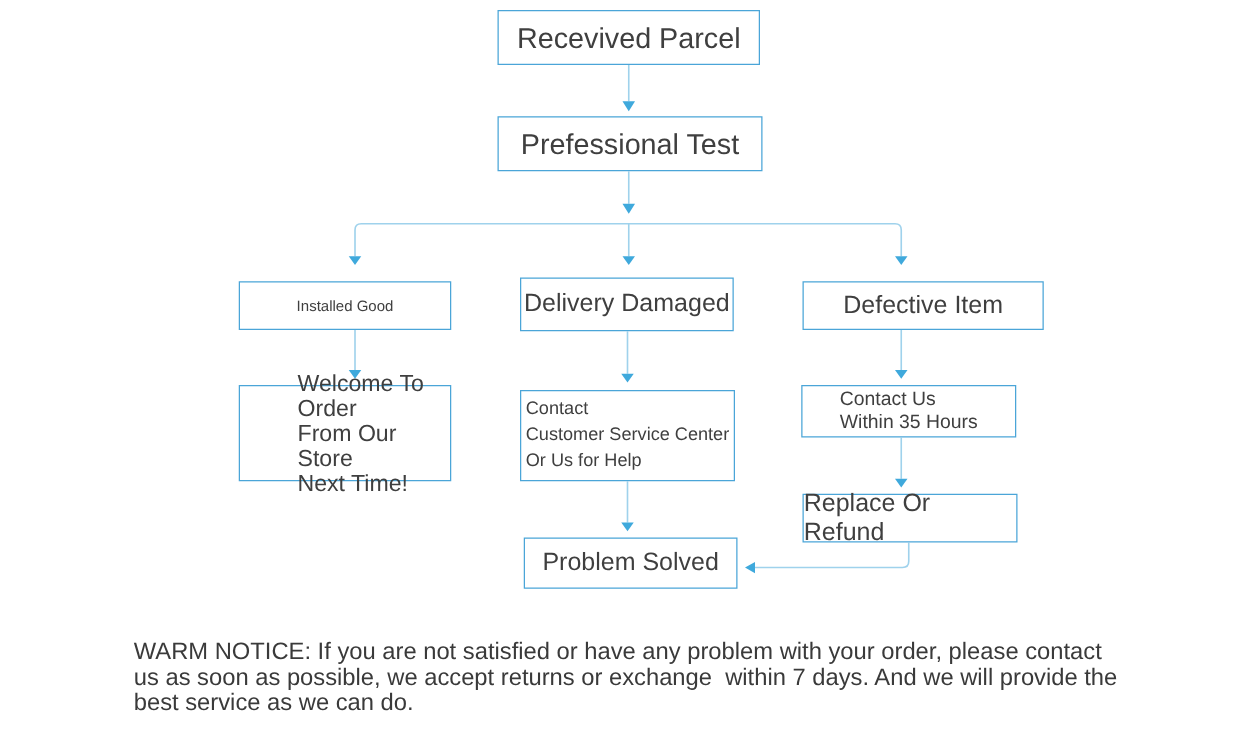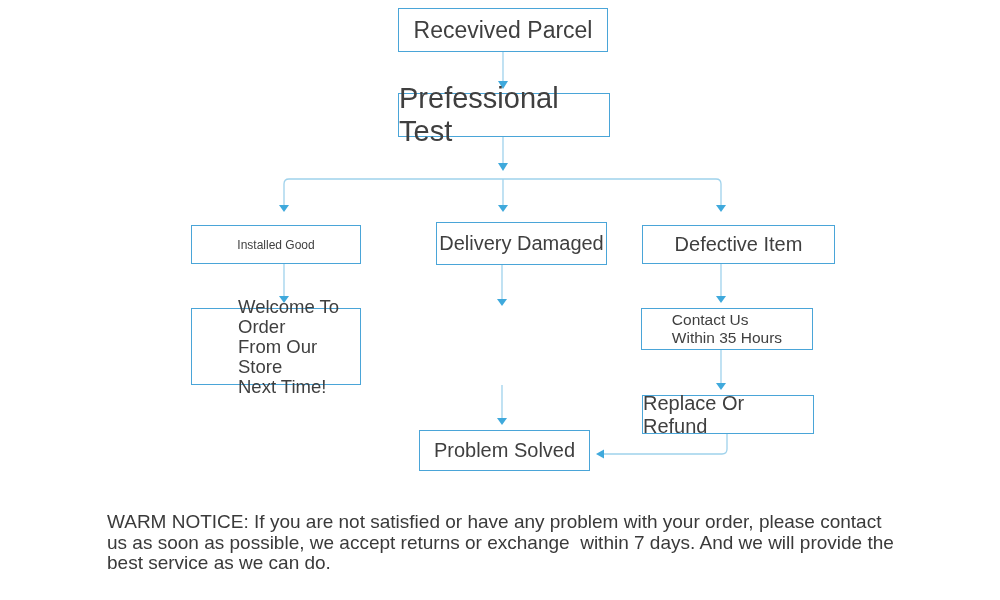--- a/index.html
+++ b/index.html
@@ -8,23 +8,23 @@
     font-family:"Liberation Sans",sans-serif;
   }
   .wires{position:absolute;left:0;top:0;width:1000px;height:600px;}
   .node{
     position:absolute;box-sizing:border-box;
     border:1px solid #4aa5d8;background:#ffffff;color:#3f3f3f;
     display:flex;align-items:center;justify-content:center;
     text-align:left;white-space:pre-line;
   }
   #node-received{left:398px;top:8px;width:210px;height:44px;font-size:23px;}
-  #node-test{left:398px;top:93px;width:212px;height:44px;font-size:29px;}
+  #node-test{left:398px;top:93px;width:212px;height:44px;font-size:23px;}
   #node-installed{left:191px;top:225px;width:170px;height:39px;font-size:12px;}
-  #node-delivery{left:416px;top:222px;width:171px;height:43px;font-size:20px;margin-left:20px;}
+  #node-delivery{left:416px;top:222px;width:171px;height:43px;font-size:20px;}
   #node-defective{left:642px;top:225px;width:193px;height:39px;font-size:20px;}
   #node-welcome{left:191px;top:308px;width:170px;height:77px;font-size:18.5px;line-height:20px;padding-left:46px;}
   #node-contact-center{left:416px;top:312px;width:172px;height:73px;font-size:14.5px;line-height:21px;}
   #node-contact24{left:641px;top:308px;width:172px;height:42px;font-size:15.5px;line-height:18px;}
   #node-replace{left:642px;top:395px;width:172px;height:39px;font-size:20px;}
   #node-solved{left:419px;top:430px;width:171px;height:41px;font-size:20px;}
   .notice{
     position:absolute;left:107px;top:512px;width:860px;
     font-size:19px;line-height:20.5px;color:#3a3a3a;white-space:pre-wrap;
   }
@@ -76,20 +76,23 @@
   <div class="node" id="node-installed">Installed Good</div>
 
   <div class="node" id="node-delivery">Delivery Damaged</div>
 
   <div class="node" id="node-defective">Defective Item</div>
 
   <div class="node" id="node-welcome">Welcome To Order
 From Our Store
 Next Time!</div>
 
+  <div class="node" id="node-contact-center">Contact
+Customer Service Center
+Or Us for Help</div>
 
   <div class="node" id="node-contact24">Contact Us
 Within 35 Hours</div>
 
   <div class="node" id="node-replace">Replace Or Refund</div>
 
   <div class="node" id="node-solved">Problem Solved</div>
 
   <div class="notice">WARM NOTICE: If you are not satisfied or have any problem with your order, please contact
 us as soon as possible, we accept returns or exchange  within 7 days. And we will provide the

